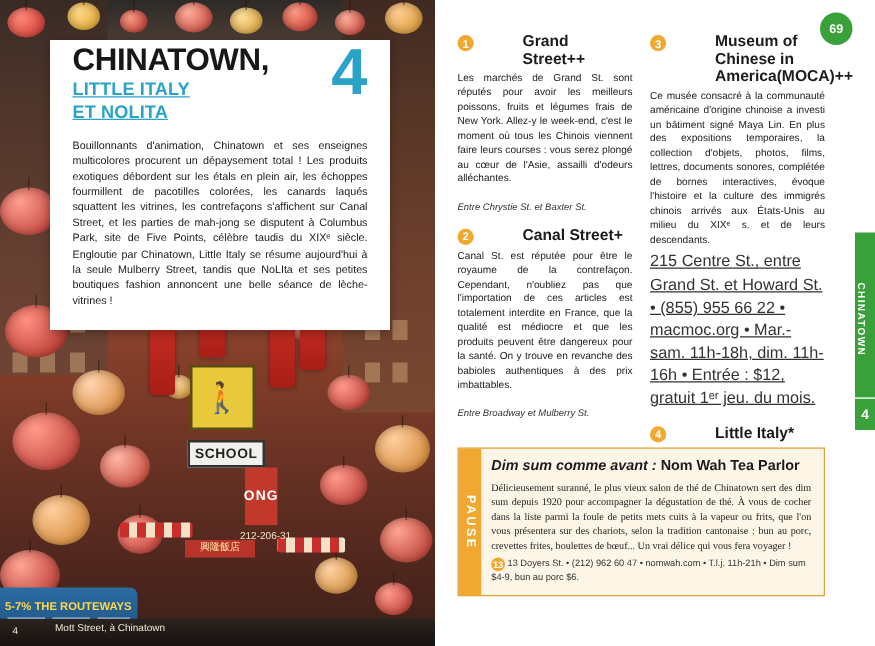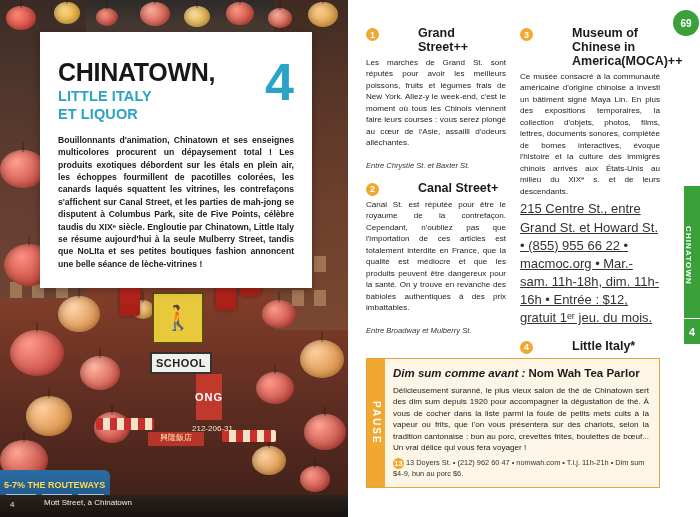--- a/index.html
+++ b/index.html
@@ -96,41 +96,41 @@
     position:absolute; background:#9fc6de; height:14px; top:494px;
   }
   .road {
     position:absolute; left:0; bottom:0; width:348px; height:22px;
     background: linear-gradient(180deg,#2a2320,#17120f);
   }
 
   
   .caption-box {
     position:absolute; left:40px; top:32px; width:272px;
-    background:#ffffff; padding:28px 18px 18px 18px;
+    background:#ffffff; padding:4px 18px 18px 18px;
     box-shadow:0 2px 8px rgba(0,0,0,.3);
   }
   .title-row { display:flex; align-items:flex-start; }
   .title-text { flex:1; }
   .t1 {
     font-family:"Liberation Sans", sans-serif;
     font-size:25px; font-weight:bold; color:#17171a; letter-spacing:-0.3px;
     line-height:1.02;
   }
   .t2 {
     font-size:14.5px; font-weight:bold; color:#2aa3c7; line-height:1.12;
-    margin-top:2px; letter-spacing:.1px;
+    margin-top:2px; letter-spacing:.1px;text-decoration:underline;
   }
   .bignum {
     font-size:52px; font-weight:bold; color:#2aa3c7; line-height:.8;
     margin-left:8px; margin-top:2px;
   }
   .intro {
     margin-top:12px;
-    font-size:8.6px; line-height:1.44; color:#1b1b1d; font-weight:bold;
+    font-size:8.6px; line-height:1.44; color:#1b1b1d; font-weight:normal;
     text-align:justify;
   }
   .photo-credit{
     position:absolute; left:44px; bottom:10px;
     color:#f4ead2; font-size:8px;
   }
   .folio-left{
     position:absolute; left:10px; bottom:8px; color:#f0e4cd; font-size:8px;
   }
 
@@ -178,21 +178,21 @@
   .pause-tab span {
     writing-mode:vertical-rl; text-orientation:mixed;
     font-size:10px; font-weight:bold; letter-spacing:2px;
   }
   .pause-title {
     font-size:11.5px; font-style:italic; font-weight:bold; color:#1b1b1d;
     line-height:1.2; margin-bottom:4px;
   }
   .pause-title b { font-style:normal; }
   .pause-body {
-    font-size:8.1px; line-height:1.42; color:#222; text-align:justify;
+    font-size:8.1px; line-height:1.42; color:#222; text-align:justify;font-family:Liberation Serif, serif;
   }
   .pause-addr {
     font-size:7.4px; line-height:1.45; color:#333; margin-top:4px;
   }
   .badge13 {
     display:inline-block; background:#f0a830; color:#fff; font-weight:bold;
     border-radius:50%; width:11px; height:11px; font-size:7.5px;
     text-align:center; line-height:11px; vertical-align:-1px; margin-right:2px;
   }
 
@@ -208,21 +208,21 @@
     padding-top:6px;
   }
   .side-num {
     position:absolute; right:0; top:318px; width:16px; height:26px;
     background:#3aa03a; color:#fff;
     display:flex; align-items:center; justify-content:center;
     font-size:11px; font-weight:bold;
     border-top:1px solid #fff;
   }
   .folio {
-    position:absolute; right:1px; top:10px;
+    position:absolute; right:18px; top:10px;
     width:26px; height:26px; border-radius:50%;
     background:#3aa03a; color:#fff; font-size:10px; font-weight:bold;
     display:flex; align-items:center; justify-content:center;
   }
 </style>
 </head>
 <body>
 
 <div class="page">
 
@@ -294,21 +294,21 @@
     <div class="bus-win" style="left:42px;width=30px;width:30px;"></div>
     <div class="bus-win" style="left:78px;width:26px;"></div>
     <div class="bus-band">5-7% THE ROUTEWAYS</div>
     <div class="road"></div>
 
     <div class="caption-box">
       <div class="title-row">
         <div class="title-text">
           <div class="t1">CHINATOWN,</div>
           <div class="t2">LITTLE ITALY</div>
-          <div class="t2">ET LIQUOR</div>
+          <div class="t2">ET NOLITA</div>
         </div>
         <div class="bignum">4</div>
       </div>
       <div class="intro">Bouillonnants d'animation, Chinatown et ses enseignes multicolores procurent un dépaysement total ! Les produits exotiques débordent sur les étals en plein air, les échoppes fourmillent de pacotilles colorées, les canards laqués squattent les vitrines, les contrefaçons s'affichent sur Canal Street, et les parties de mah-jong se disputent à Columbus Park, site de Five Points, célèbre taudis du XIXᵉ siècle. Engloutie par Chinatown, Little Italy se résume aujourd'hui à la seule Mulberry Street, tandis que NoLIta et ses petites boutiques fashion annoncent une belle séance de lèche-vitrines !</div>
     </div>
 
     <div class="photo-credit">Mott Street, à Chinatown</div>
     <div class="folio-left">4</div>
   </div>
 

